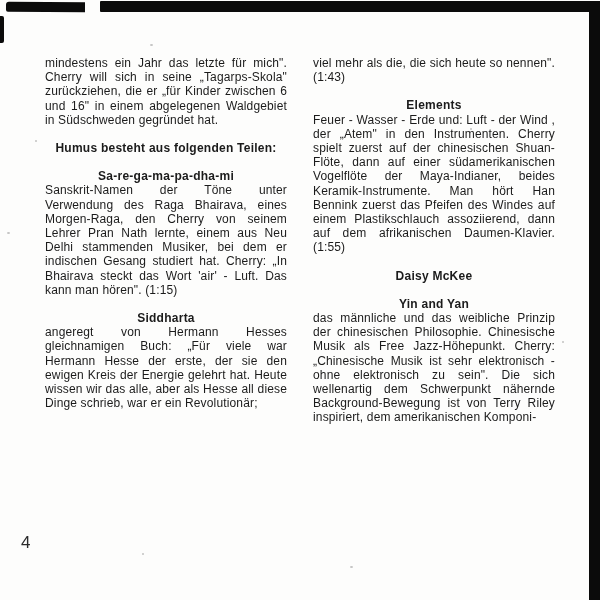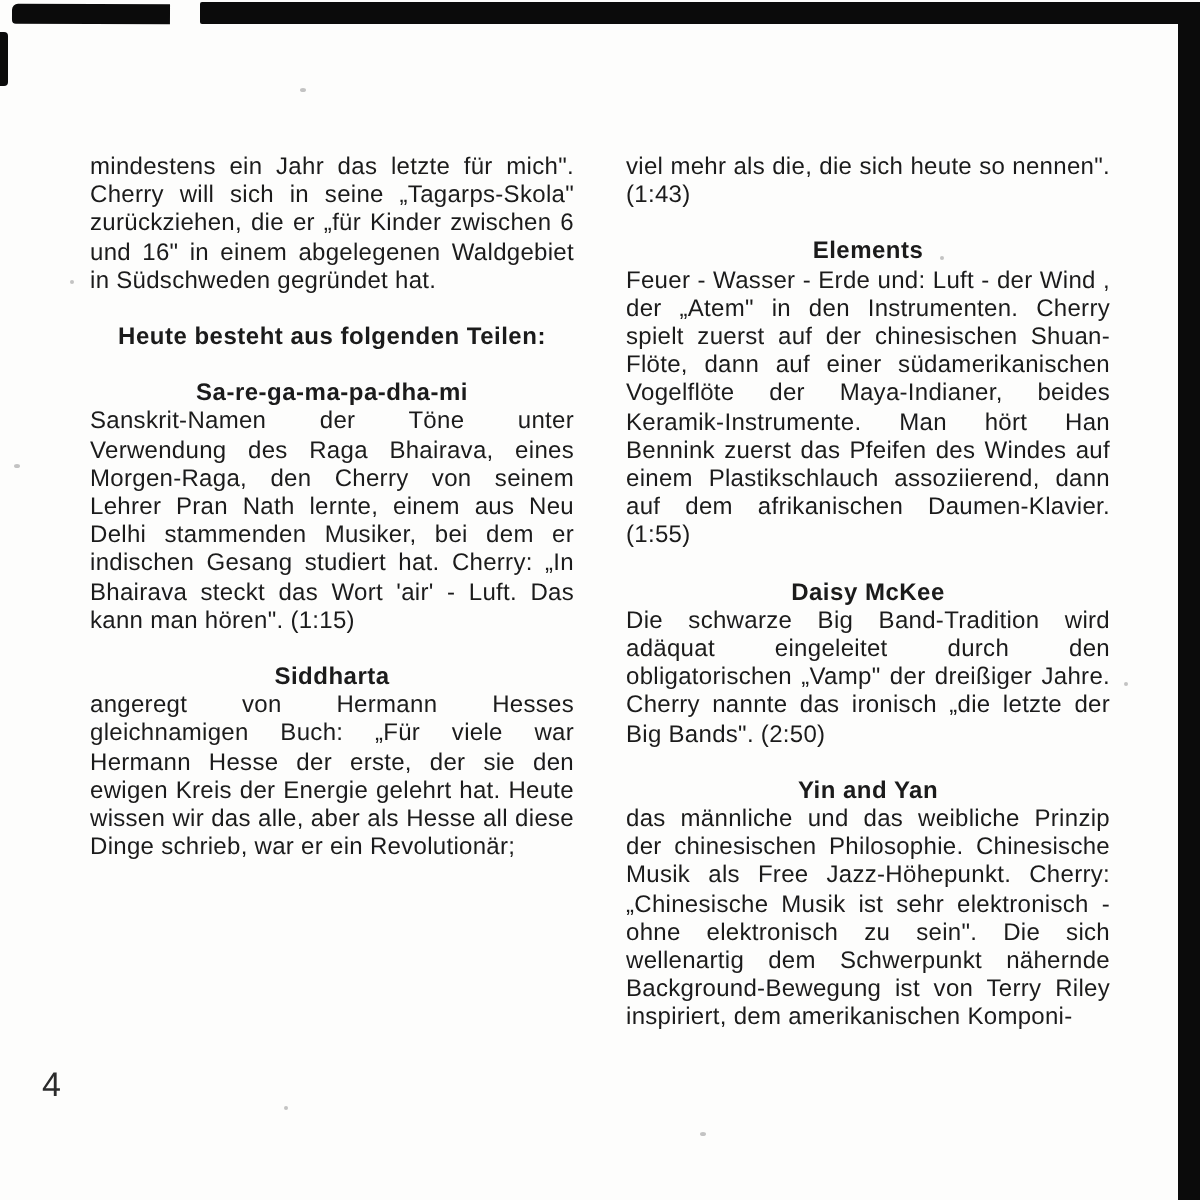--- a/index.html
+++ b/index.html
@@ -25,21 +25,20 @@
     display: flex;
     gap: 26px;
   }
   .col {
     width: 242px;
     font-size: 12px;
     line-height: 14.2px;
     letter-spacing: 0.15px;
     text-align: justify;
     text-justify: inter-word;
-    margin-top: 20px;
   }
   .section { margin: 0 0 14px 0; }
   .section:last-child { margin-bottom: 0; }
   .heading {
     margin: 0;
     font-size: 12px;
     line-height: 14.2px;
     font-weight: 700;
     letter-spacing: 0.25px;
     text-align: center;
@@ -103,21 +102,21 @@
 
   <div class="cols">
 
     <div class="col">
 
       <div class="section">
         <p class="body-par">mindestens ein Jahr das letzte für mich". Cherry will sich in seine „Tagarps-Skola" zurückziehen, die er „für Kinder zwischen 6 und 16" in einem abgelegenen Waldgebiet in Südschweden gegründet hat.</p>
       </div>
 
       <div class="section">
-        <h3 class="heading">Heute besteht aus folgenden Teilen:</h3>
+        <h3 class="heading">Humus besteht aus folgenden Teilen:</h3>
       </div>
 
       <div class="section">
         <h3 class="heading">Sa-re-ga-ma-pa-dha-mi</h3>
         <p class="body-par">Sanskrit-Namen der Töne unter Verwendung des Raga Bhairava, eines Morgen-Raga, den Cherry von seinem Lehrer Pran Nath lernte, einem aus Neu Delhi stammenden Musiker, bei dem er indischen Gesang studiert hat. Cherry: „In Bhairava steckt das Wort 'air' - Luft. Das kann man hören". (1:15)</p>
       </div>
 
 
       <div class="section">
         <h3 class="heading">Siddharta</h3>
@@ -132,21 +131,20 @@
         <p class="body-par">viel mehr als die, die sich heute so nennen". (1:43)</p>
       </div>
 
       <div class="section">
         <h3 class="heading">Elements</h3>
         <p class="body-par">Feuer - Wasser - Erde und: Luft - der Wind , der „Atem" in den Instrumenten. Cherry spielt zuerst auf der chinesischen Shuan-Flöte, dann auf einer südamerikanischen Vogelflöte der Maya-Indianer, beides Keramik-Instrumente. Man hört Han Bennink zuerst das Pfeifen des Windes auf einem Plastikschlauch assoziierend, dann auf dem afrikanischen Daumen-Klavier. (1:55)</p>
       </div>
 
       <div class="section">
         <h3 class="heading">Daisy McKee</h3>
-        <p class="body-par">Die schwarze Big Band-Tradition wird adäquat eingeleitet durch den obligatorischen „Vamp" der dreißiger Jahre. Cherry nannte das ironisch „die letzte der Big Bands". (2:50)</p>
       </div>
 
       <div class="section">
         <h3 class="heading">Yin and Yan</h3>
         <p class="body-par">das männliche und das weibliche Prinzip der chinesischen Philosophie. Chinesische Musik als Free Jazz-Höhepunkt. Cherry: „Chinesische Musik ist sehr elektronisch - ohne elektronisch zu sein". Die sich wellenartig dem Schwerpunkt nähernde Background-Bewegung ist von Terry Riley inspiriert, dem amerikanischen Komponi-</p>
       </div>
 
     </div>
   </div>
 

